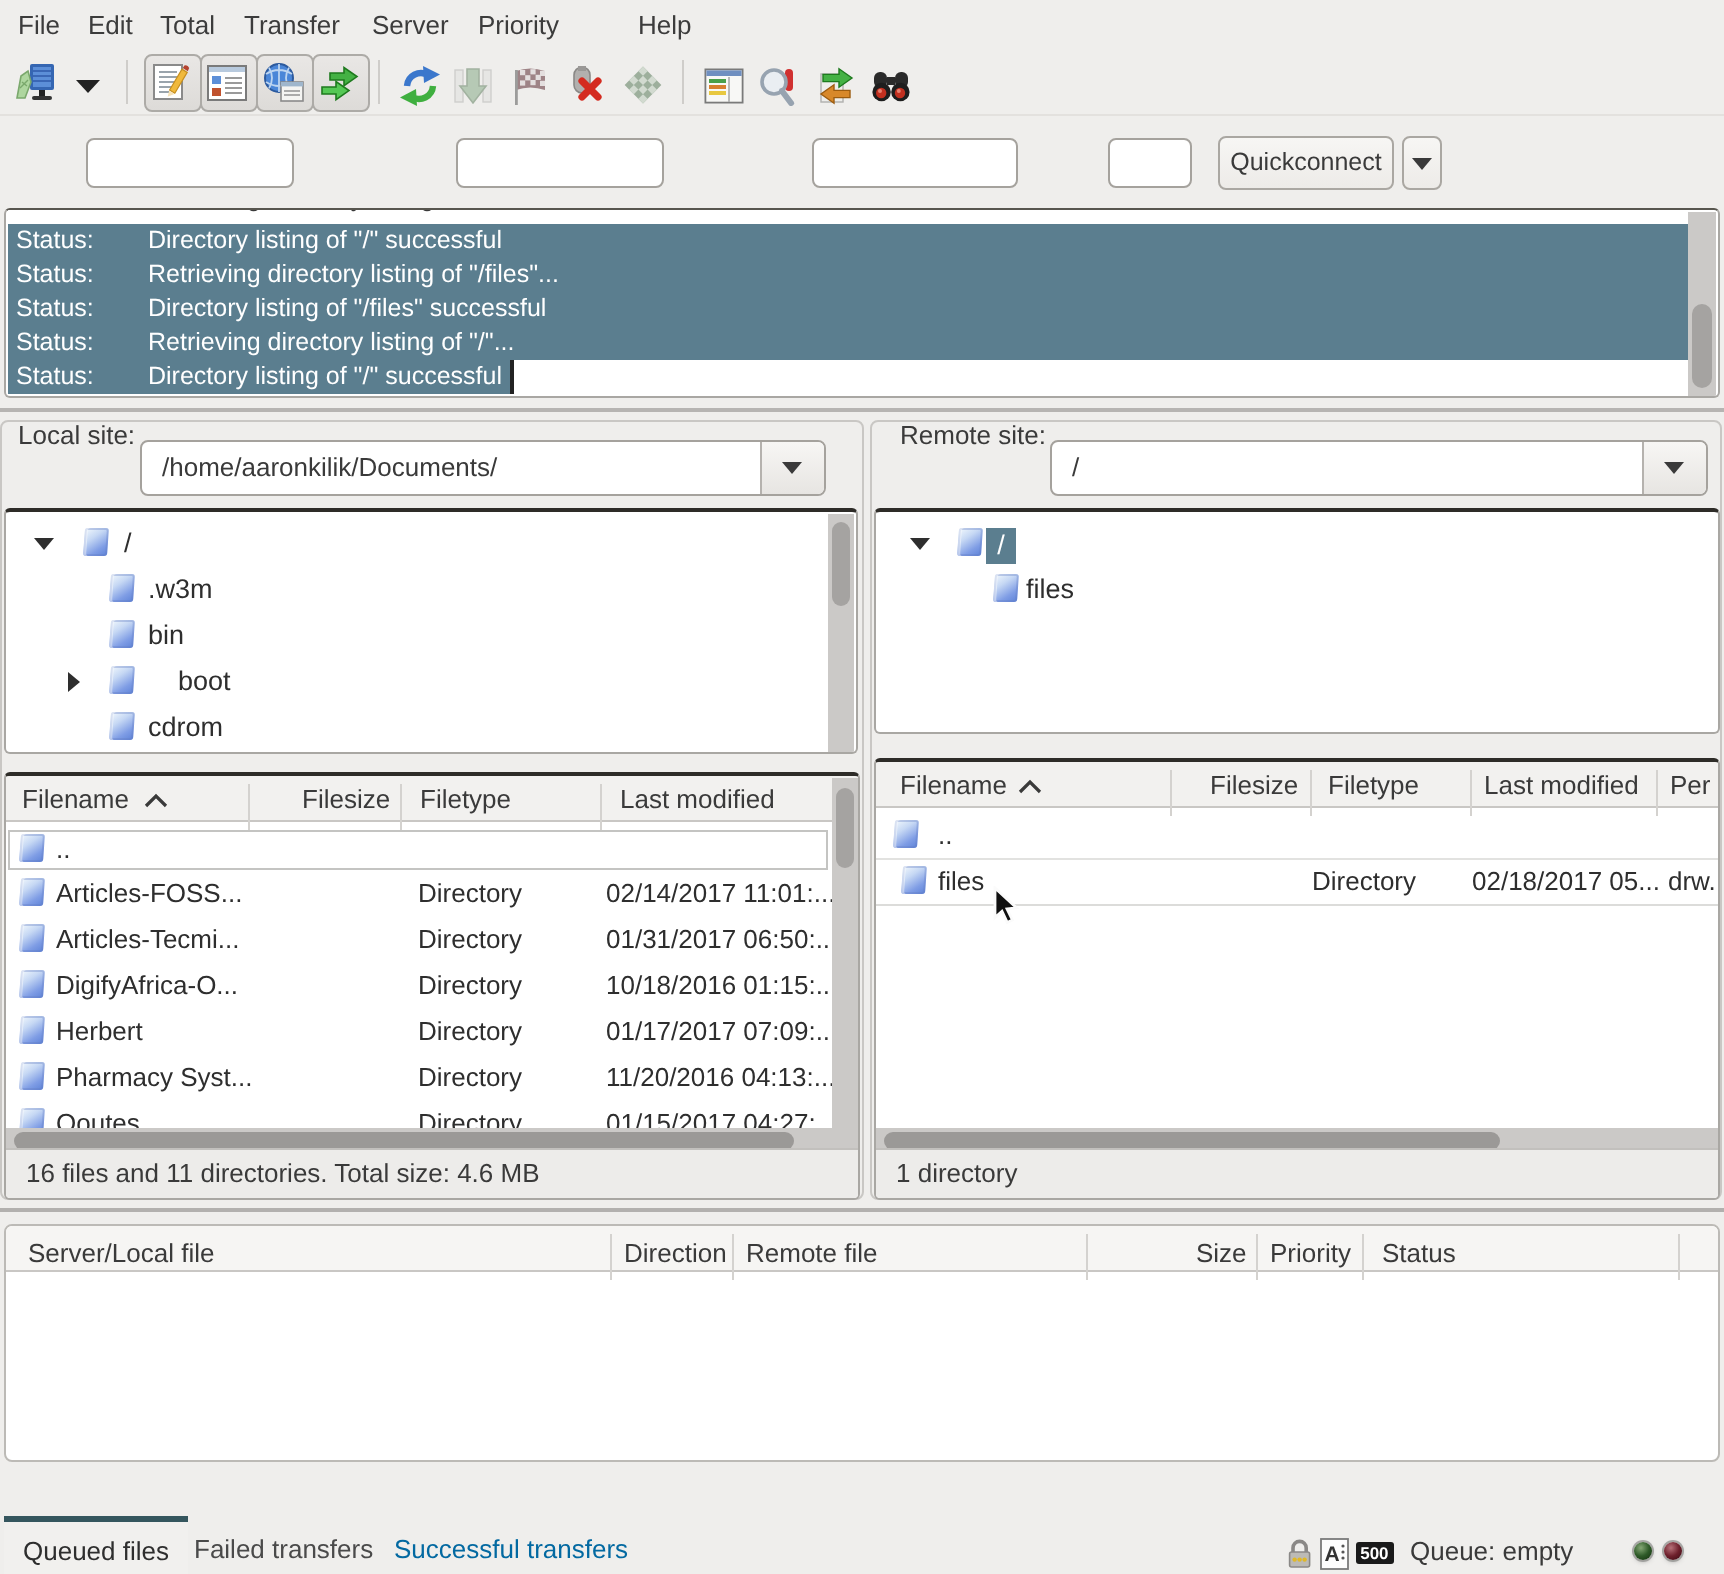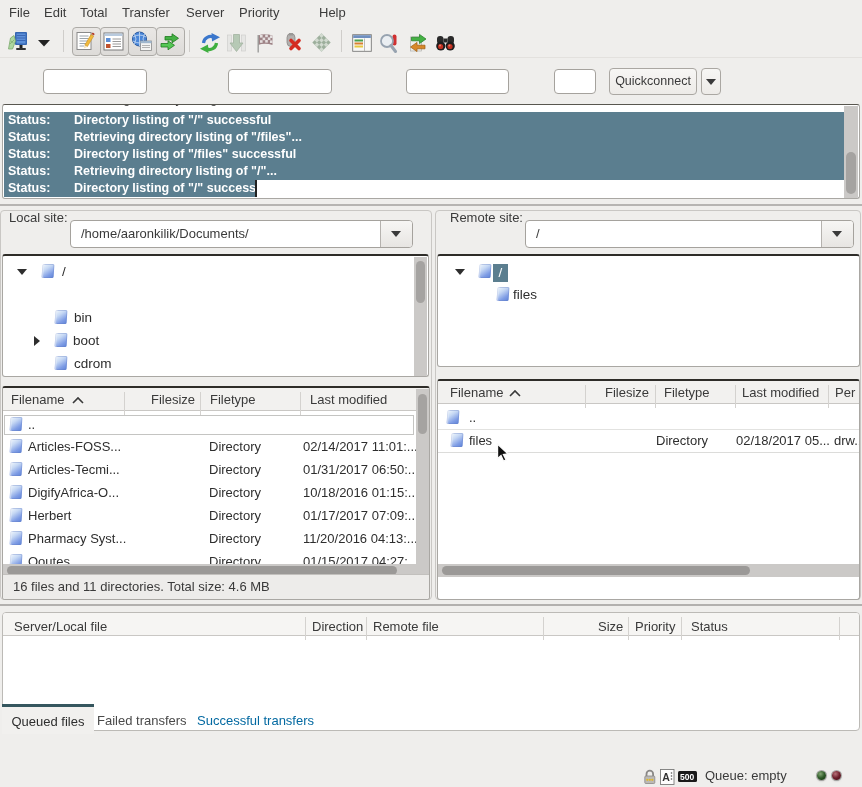--- a/index.html
+++ b/index.html
@@ -15,21 +15,21 @@
 .tbtn { position:absolute; top:2px; width:29px; height:29px; border:1px solid #adaba7; border-radius:4px; background:linear-gradient(#e9e7e5,#dddbd8); }
 
 #quickbar { position:absolute; left:0; top:59px; width:862px; height:45px; background:#efeeec; }
 #quickbar label { position:absolute; top:16px; font-size:14px;margin-top:28px; }
 .qinput { position:absolute; top:10px; height:25px; background:#fff; border:1px solid #a5a29d; border-radius:4px; }
 #qcbtn { position:absolute; top:9px; left:609px; width:88px; height:27px; background:linear-gradient(#f7f6f4,#edebe8); border:1px solid #aaa7a2; border-radius:4px; font-size:12.5px; color:#3a3a3a; text-align:center; line-height:25px; }
 #qcdrop { position:absolute; top:9px; left:701px; width:20px; height:27px; background:linear-gradient(#f7f6f4,#edebe8); border:1px solid #aaa7a2; border-radius:4px; }
 .darr { display:inline-block; width:0; height:0; border-left:5.5px solid transparent; border-right:5.5px solid transparent; border-top:6.5px solid #3a3a3a; }
 
 #log { position:absolute; left:2px; top:104px; width:858px; height:95px; background:#fff; border:1px solid #a9a7a3; border-top:1px solid #58564f; border-radius:3px; overflow:hidden; }
-.logrow { position:absolute; left:1px; height:17px; font-size:12.5px; line-height:17px; color:#fff; background:#5b7e8f;font-weight:bold; }
+.logrow { position:absolute; left:1px; height:17px; font-size:12.5px; line-height:17px; color:#fff; background:#5b7e8f; }
 .logrow .st { position:absolute; left:4px; }
 .logrow .msg { position:absolute; left:70px; white-space:nowrap; }
 #logsb { position:absolute; right:1px; top:1px; width:14px; height:93px; background:#cbc9c7; }
 #logsbthumb { position:absolute; left:2px; top:46px; width:10px; height:42px; background:#a5a3a1; border-radius:5px; }
 
 .sitelabel { position:absolute; top:210px; font-size:13px; }
 .combo { position:absolute; top:220px; height:28px; background:#fff; border:1px solid #a5a29d; border-radius:4px; font-size:13px; }
 .combo .txt { position:absolute; left:10px; top:5px; white-space:nowrap; }
 .combo .btn { position:absolute; right:0; top:0; width:32px; height:26px; background:linear-gradient(#f7f6f4,#e7e5e2); border-left:1px solid #b5b2ae; border-radius:0 3px 3px 0; }
 .combo .btn .darr { position:absolute; left:10px; top:10px; }
@@ -47,21 +47,21 @@
 .hsep { position:absolute; top:0; width:1px; height:23px; background:#d4d2cf; }
 .lrow { position:absolute; height:23px; font-size:13px; line-height:23px; color:#2e2e2e; white-space:nowrap; }
 .statusline { position:absolute; left:0; right:0; bottom:0; height:25px; background:#edecea; border-top:1px solid #c2c0bd; font-size:13px; color:#3a3a3a; line-height:24px; padding-left:10px; }
 .hscroll { position:absolute; left:0; right:0; height:13px; background:#cbc9c7; }
 .hthumb { position:absolute; top:2px; height:9px; background:#9b9997; border-radius:5px; }
 .vscroll { position:absolute; width:13px; background:#cbc9c7; }
 .vthumb { position:absolute; left:2px; width:9px; background:#a5a3a1; border-radius:5px; }
 
 #queue { position:absolute; left:2px; top:612px; width:858px; height:119px; background:#fff; border:1px solid #bcbab6; border-radius:4px; overflow:hidden; }
 
-#tabs { position:absolute; left:0; top:703px; width:862px; height:28px; }
+#tabs { position:absolute; left:0; top:757px; width:862px; height:28px; }
 
 #statusbar { position:absolute; left:0; top:765px; width:862px; height:22px; font-size:13px; }
 .led { position:absolute; top:6px; width:9px; height:9px; border-radius:50%; box-shadow:0 0 0 1px rgba(150,150,148,.8), 0 1px 2px rgba(120,120,120,.5); }
 </style>
 </head>
 <body>
 <div id="menubar">
   <span style="left:9px">File</span>
   <span style="left:44px">Edit</span>
   <span style="left:80px">Total</span>
@@ -266,28 +266,32 @@
       <span class="darr"></span>
     </div>
 </div>
 
 <div class="treepanel" id="ltree" style="left:2px; top:254px; width:427px; height:123px">
   <div class="trow" style="left:0;top:4px;width:400px">
     <span class="arrD" style="left:14px;top:9px"></span>
     <span class="fold" style="left:39px;top:4px"></span>
     <span style="position:absolute;left:59px">/</span>
   </div>
+  <div class="trow" style="left:0;top:27px;width:400px">
+    <span class="fold" style="left:52px;top:4px"></span>
+    <span style="position:absolute;left:71px">.w3m</span>
+  </div>
   <div class="trow" style="left:0;top:50px;width:400px">
     <span class="fold" style="left:52px;top:4px"></span>
     <span style="position:absolute;left:71px">bin</span>
   </div>
   <div class="trow" style="left:0;top:73px;width:400px">
     <span class="arrR" style="left:31px;top:7px"></span>
     <span class="fold" style="left:52px;top:4px"></span>
-    <span style="position:absolute;left:70px">boot</span>
+    <span style="position:absolute;left:86px">boot</span>
   </div>
   <div class="trow" style="left:0;top:96px;width:400px">
     <span class="fold" style="left:52px;top:4px"></span>
     <span style="position:absolute;left:71px">cdrom</span>
   </div>
   <div class="vscroll" style="right:1px;top:1px;height:121px">
       <div class="vthumb" style="top:4px;height:42px"></div>
     </div>
 </div>
 
@@ -390,20 +394,21 @@
       <span style="position:absolute;left:31px">files</span>
       <span style="position:absolute;left:218px">Directory</span>
       <span style="position:absolute;left:298px">02/18/2017 05...</span>
       <span style="position:absolute;left:396px">drw...</span>
     </div>
   <div style="position:absolute;left:0;top:48px;width:421px;height:1px;background:#e2e2e0"></div>
   <div style="position:absolute;left:0;top:71px;width:421px;height:1px;background:#dcdcda"></div>
   <div class="hscroll" style="top:183px">
       <div class="hthumb" style="left:4px;width:308px"></div>
     </div>
+  <div class="statusline">1 directory</div>
 </div>
 
 <div style="position:absolute;left:0;top:604px;width:862px;height:2px;background:#b2b0ae"></div>
 <svg class="abs" style="left:492px;top:443px;z-index:5" width="19" height="23" viewBox="0 0 19 23">
   <path d="M5.5 1 L5.5 15.8 L9 12.6 L11.6 18.2 L14.2 17 L11.5 11.5 L16.2 10.9 Z" fill="#101010" stroke="#fbfbfb" stroke-width="1.4"></path>
 </svg>
 <div id="queue">
   <div class="lhead" style="height:23px;font-size:13px;background:#f6f5f3">
     <span style="left:11px;top:6px">Server/Local file</span>
     <span class="hsep" style="left:302px;height:23px"></span>

